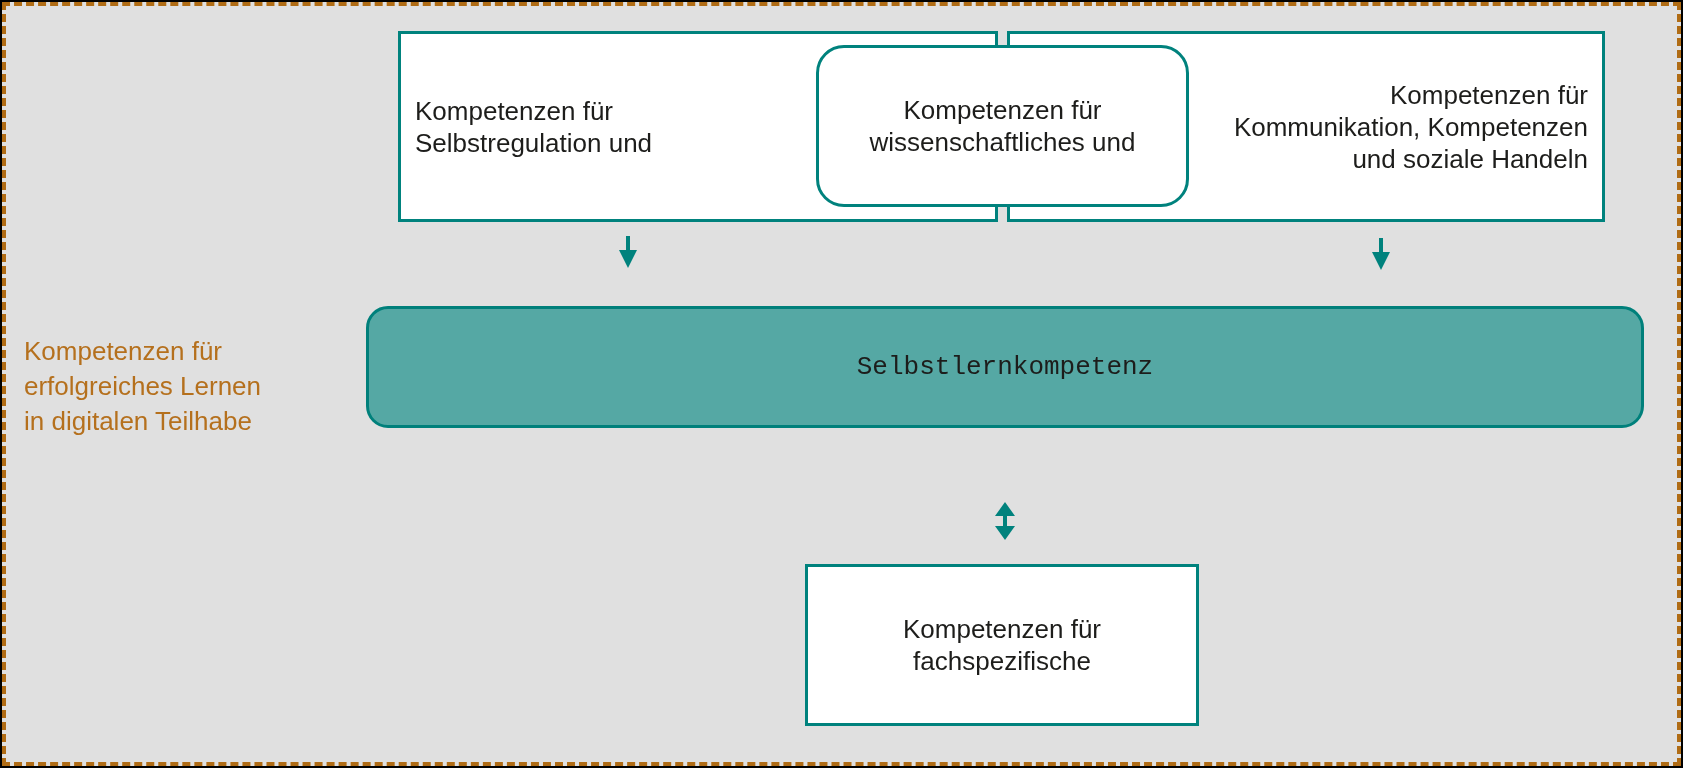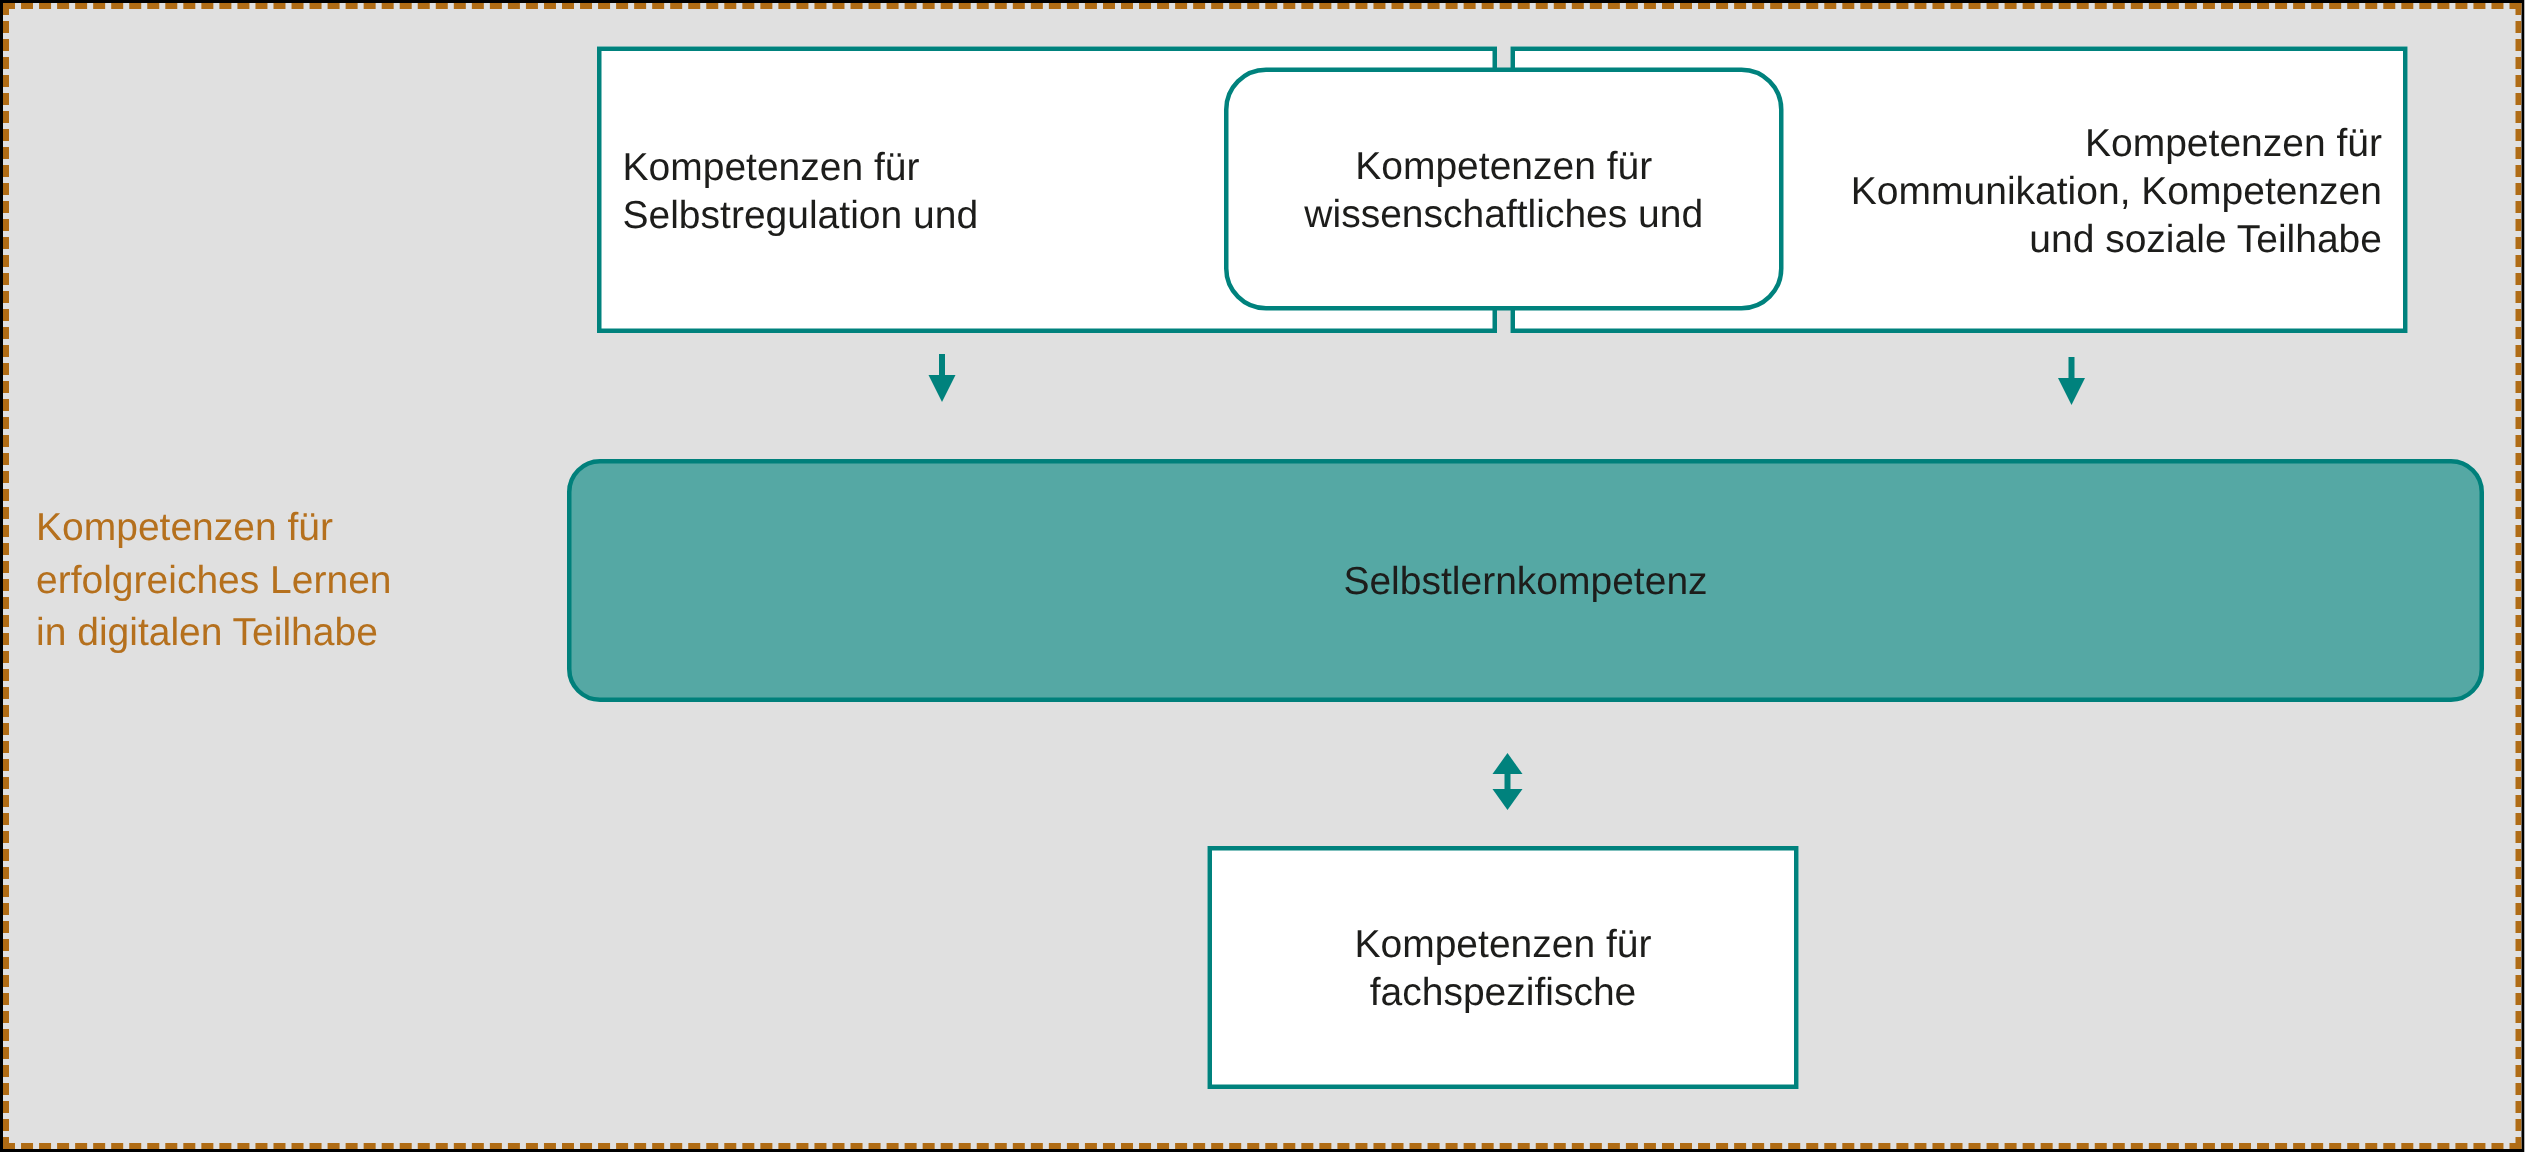--- a/index.html
+++ b/index.html
@@ -53,28 +53,29 @@
     z-index: 1;
   }
   .box-top-center {
     left: 814px; top: 43px;
     width: 373px; height: 162px;
     border-radius: 28px;
     text-align: center;
     z-index: 3;
   }
   .box-core {
-    left: 376px; top: 304px;
-    width: 1278px; height: 162px;
+    left: 364px; top: 304px;
+    width: 1278px; height: 122px;
     background: #55a8a4;
     border-color: #00807b;
     border-radius: 22px;
     border-width: 3px;
     text-align: center;
     z-index: 1;
+    font-family: Liberation Mono, monospace;
   }
   .box-bottom {
     left: 803px; top: 562px;
     width: 394px; height: 162px;
     text-align: center;
     z-index: 1;
   }
   .side-label {
     position: absolute;
     left: 22px; top: 332px;
@@ -104,21 +105,21 @@
   </div>
 
   <div class="box box-top-left txt">
     <div>Kompetenzen für</div>
     <div>Selbstregulation und</div>
   </div>
 
   <div class="box box-top-right txt">
     <div>Kompetenzen für</div>
     <div>Kommunikation, Kompetenzen</div>
-    <div>und soziale Teilhabe</div>
+    <div>und soziale Handeln</div>
   </div>
 
   <div class="box box-top-center txt">
     <div>Kompetenzen für</div>
     <div>wissenschaftliches und</div>
   </div>
 
   <svg class="arrow" style="left:612px; top:234px;" width="28" height="32" viewBox="0 0 28 32">
     <rect class="arrow-fill" x="12" y="0" width="4" height="16"></rect>
     <path class="arrow-fill" d="M5 14 L23 14 L14 32 Z"></path>

